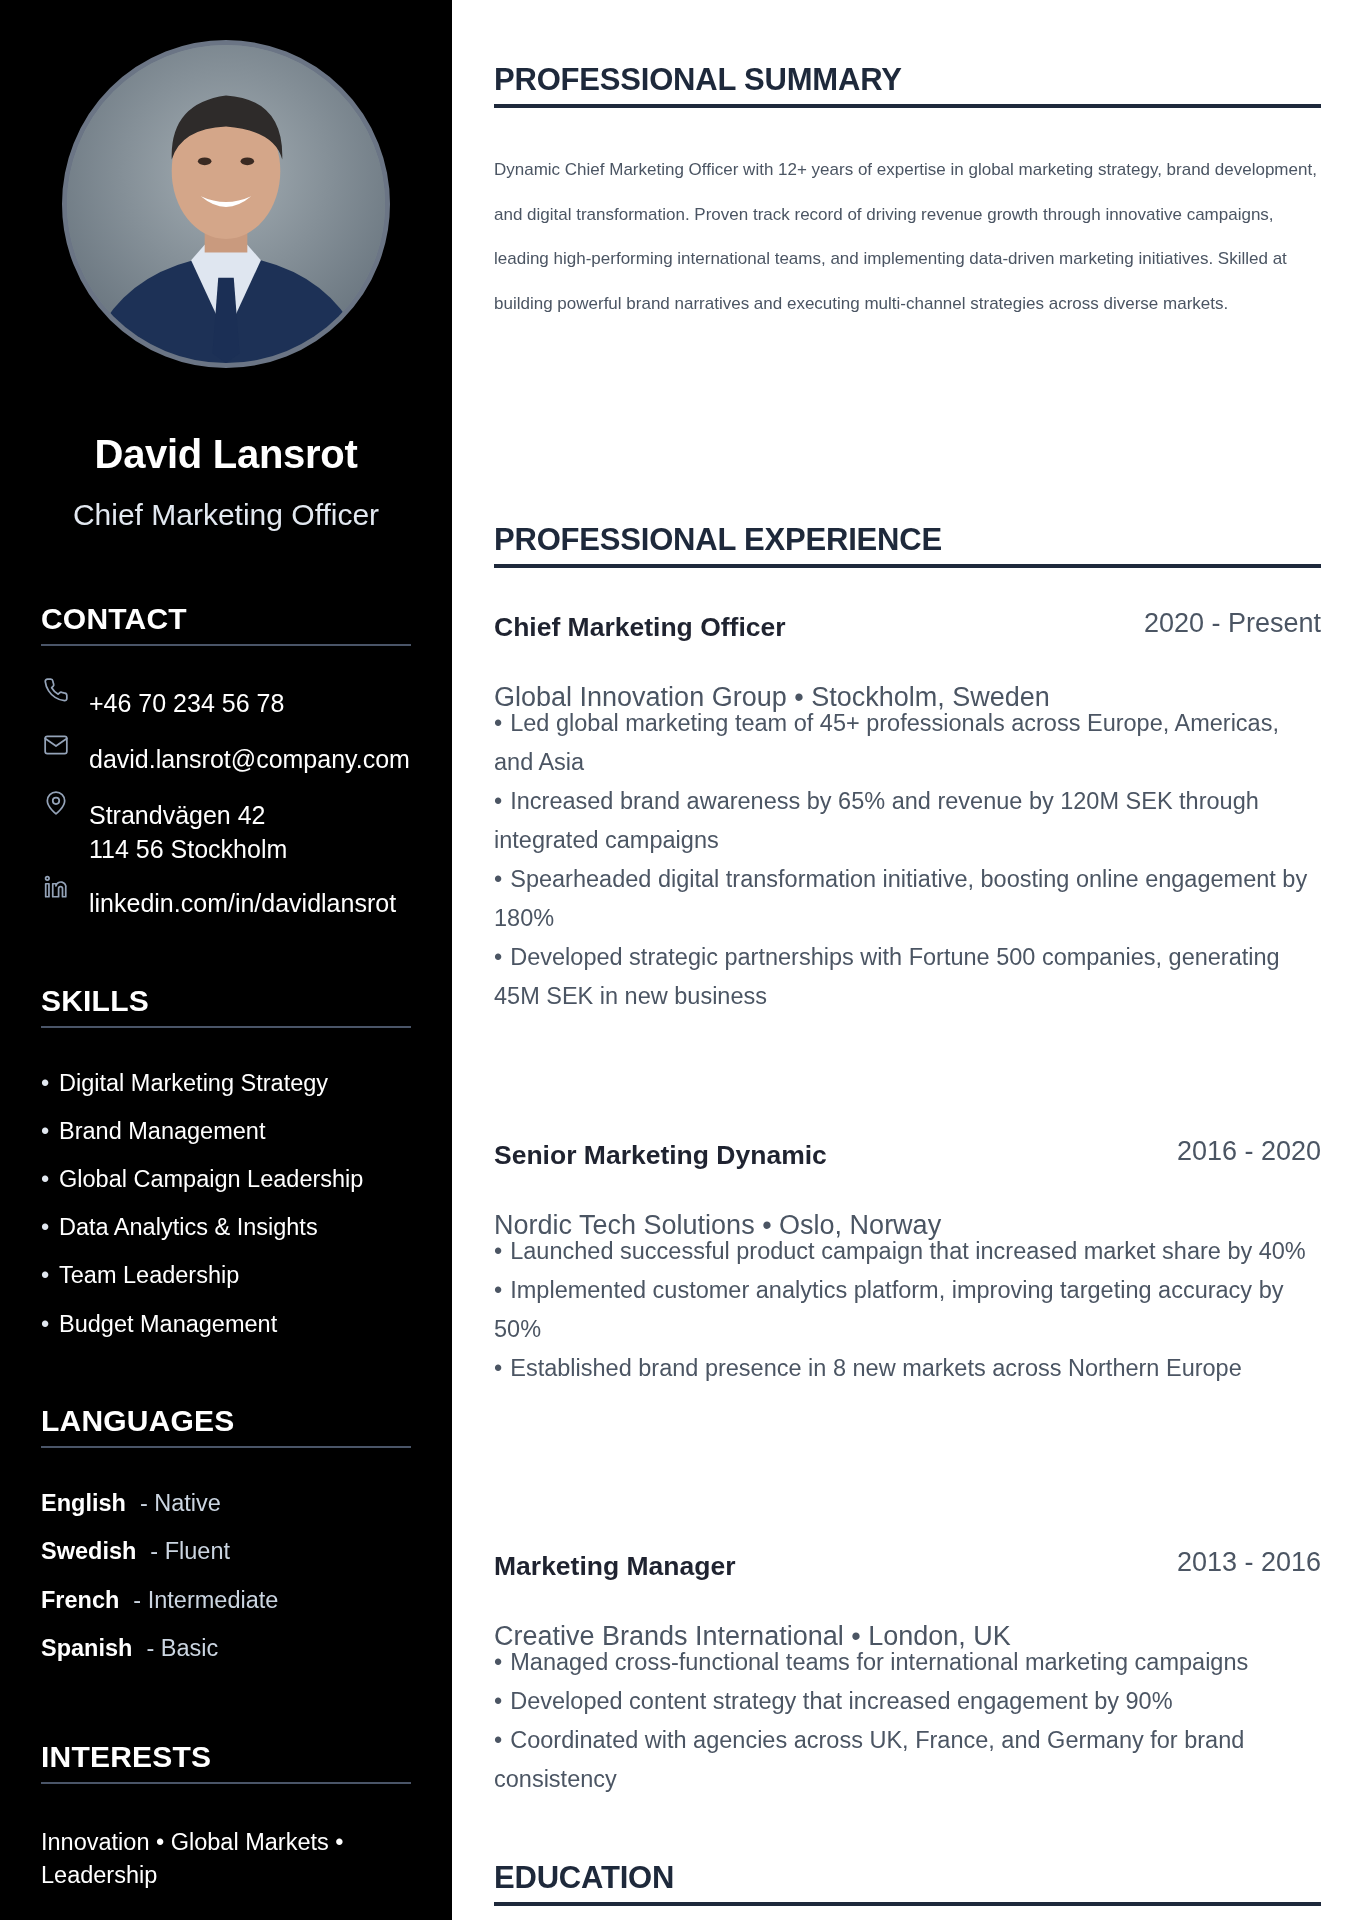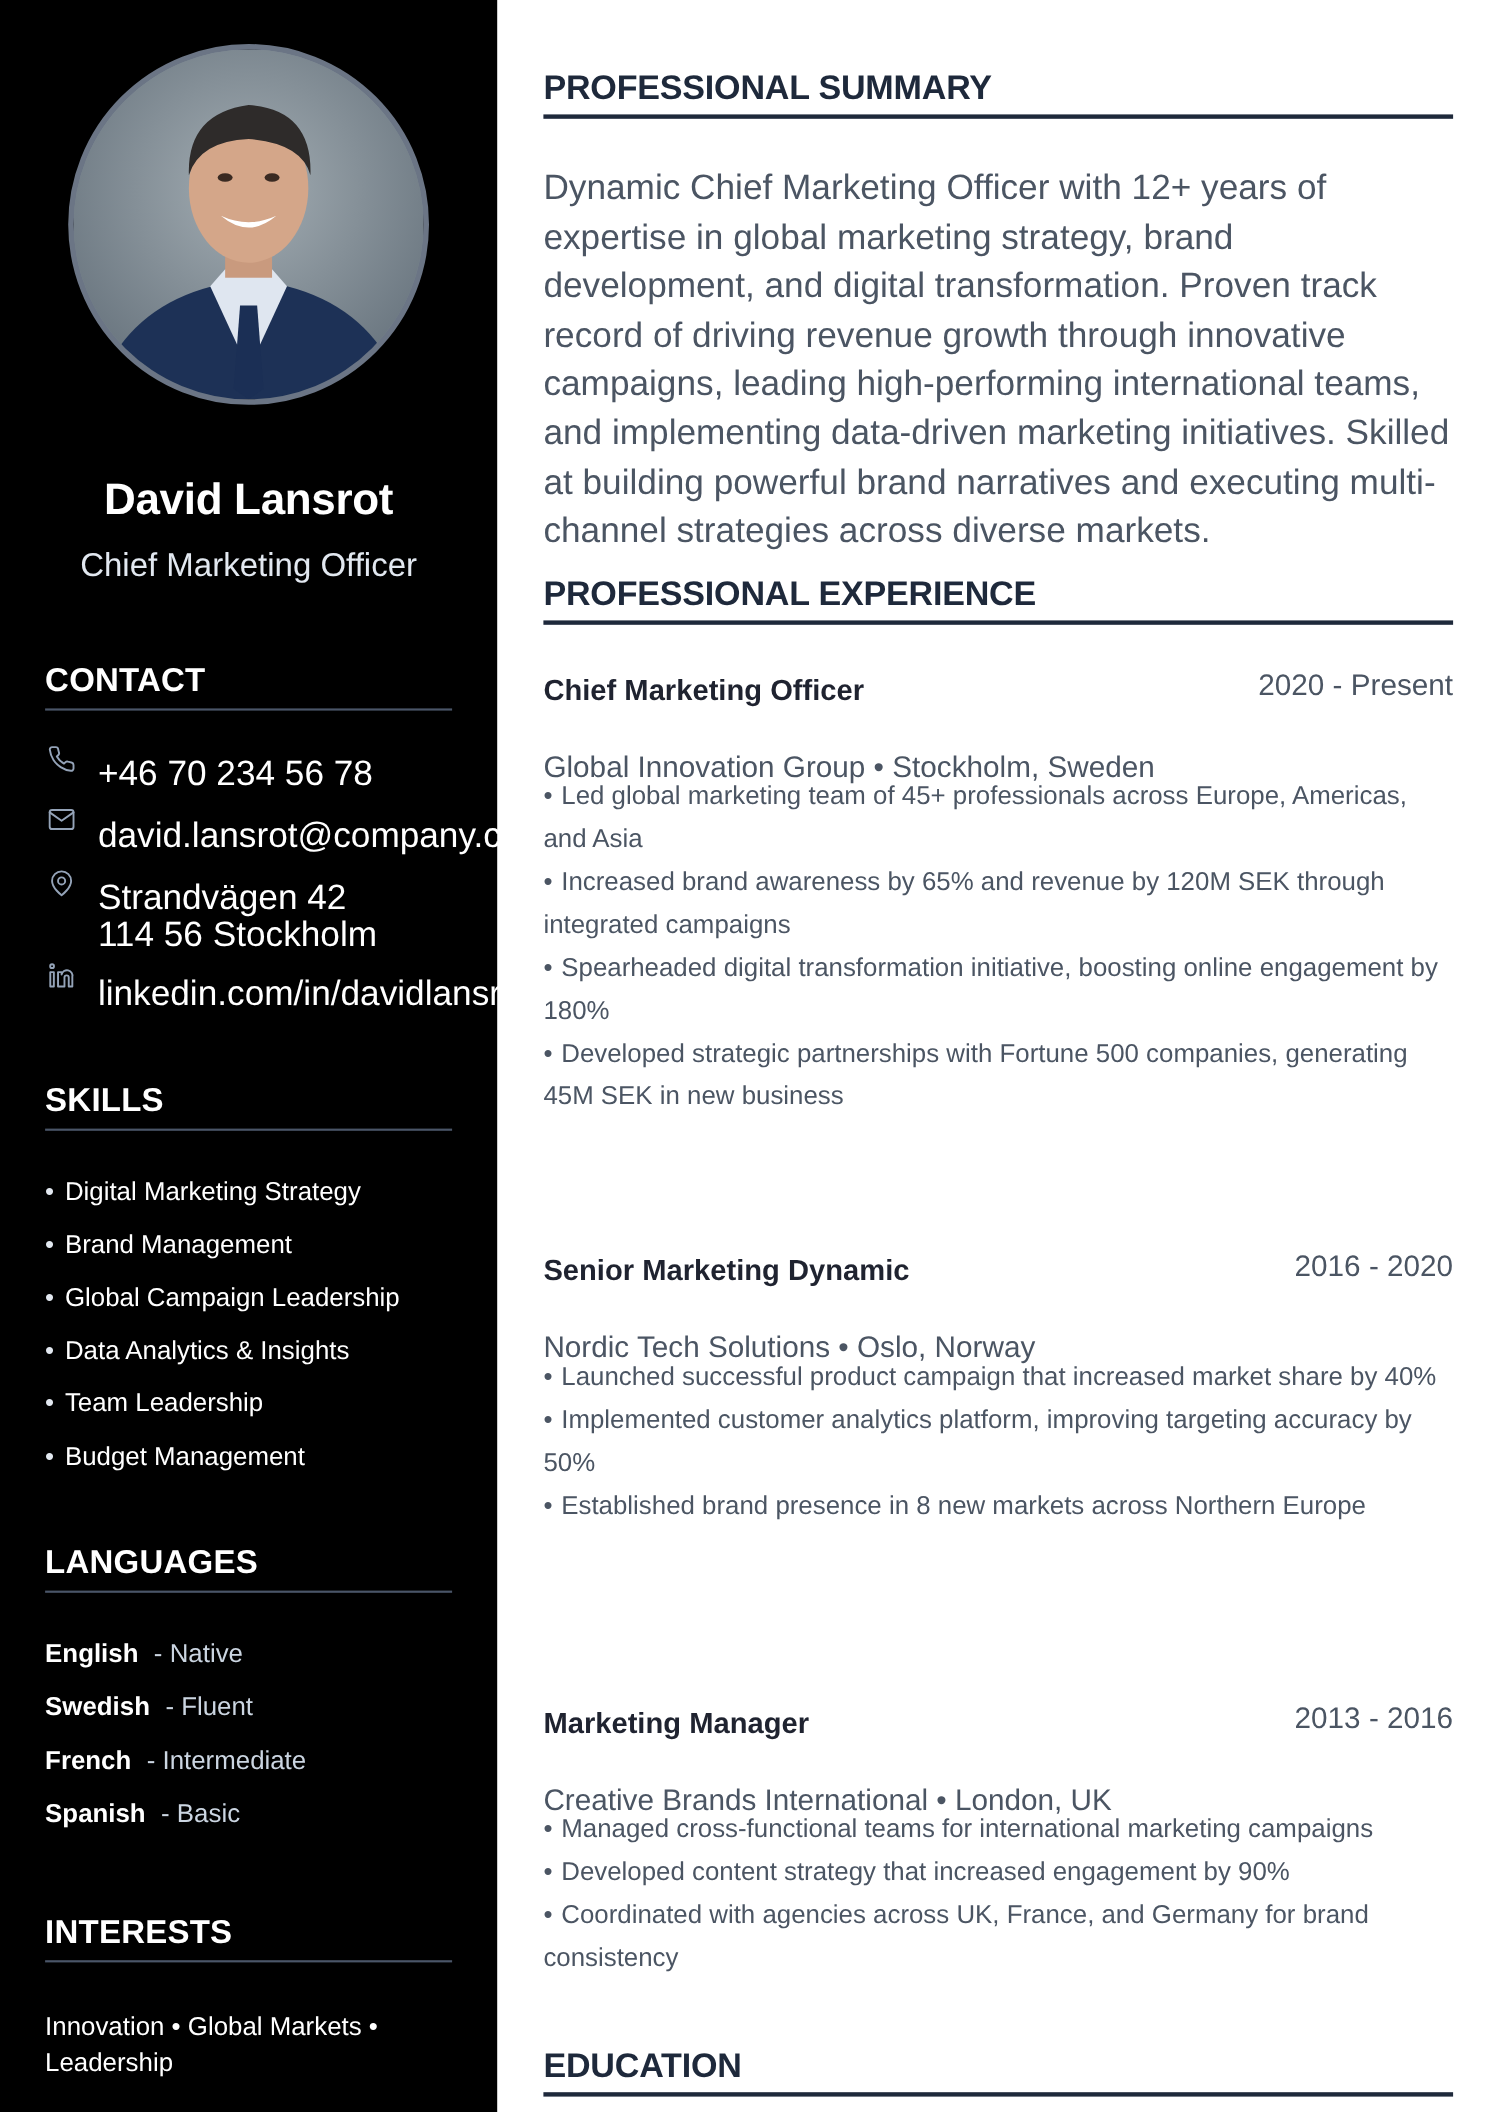--- a/index.html
+++ b/index.html
@@ -26,41 +26,41 @@
   }
   .side-section { position: absolute; left: 41px; width: 370px; }
   .side-heading {
     font-size: 30px; font-weight: bold; color: #ffffff; letter-spacing: 0.2px;
     padding-bottom: 8px; border-bottom: 2px solid #4a5568; line-height: 34px;
   }
   .contact-row { position: absolute; left: 0; width: 380px; }
   .contact-icon { position: absolute; left: 2px; width: 26px; height: 26px; }
   .contact-icon svg { width: 26px; height: 26px; display: block; }
   .contact-text {
-    position: absolute; left: 48px; font-size: 32px; color: #ffffff; line-height: 34px; white-space: nowrap;
+    position: absolute; left: 48px; font-size: 25px; color: #ffffff; line-height: 34px; white-space: nowrap;
   }
   .skill {
     position: absolute; left: 0; font-size: 23.5px; color: #ffffff; white-space: nowrap; line-height: 30px;
   }
   .skill .dot { display: inline-block; width: 18px; color: #e2e8f0; }
   .lang { position: absolute; left: 0; font-size: 23.5px; white-space: nowrap; line-height: 30px; }
   .lang .lname { font-weight: bold; color: #ffffff; }
   .lang .lsep { color: #cbd5e1; margin-left: 14px; }
   .lang .llevel { color: #cbd5e1; }
   .interests { position: absolute; left: 0; width: 360px; font-size: 23.5px; color: #ffffff; line-height: 33px; }
 
   .main { position: absolute; left: 494px; top: 0; width: 827px; height: 1920px; color: #4b5563; }
   .main-heading {
     position: absolute; left: 0; width: 827px;
     font-size: 31px; font-weight: bold; color: #1e293b; letter-spacing: -0.2px;
     line-height: 36px; padding-bottom: 6px; border-bottom: 4px solid #1e293b;
   }
   .summary {
     position: absolute; left: 0; width: 827px; top: 148px;
-    font-size: 32px; line-height: 44.6px; color: #4b5563;
+    font-size: 17px; line-height: 44.6px; color: #4b5563;
   }
   .job { position: absolute; left: 0; width: 827px; }
   .job-title { position: absolute; left: 0; top: 0; font-size: 26.5px; font-weight: bold; color: #1f2330; line-height: 34px; }
   .job-date { position: absolute; right: 0; top: -4px; font-size: 27px; color: #4b5563; line-height: 34px; }
   .job-company { position: absolute; left: 0; top: 41px; font-size: 27px; color: #4b5563; line-height: 34px; white-space: nowrap; margin-top: 29px; }
   .job-bullets { position: absolute; left: 0; width: 827px; font-size: 23.5px; line-height: 39px; color: #4b5563; list-style: none; }
   .job-bullets li::before { content: "\2022"; margin-right: 8px; }
 </style>
 </head>
 <body>

